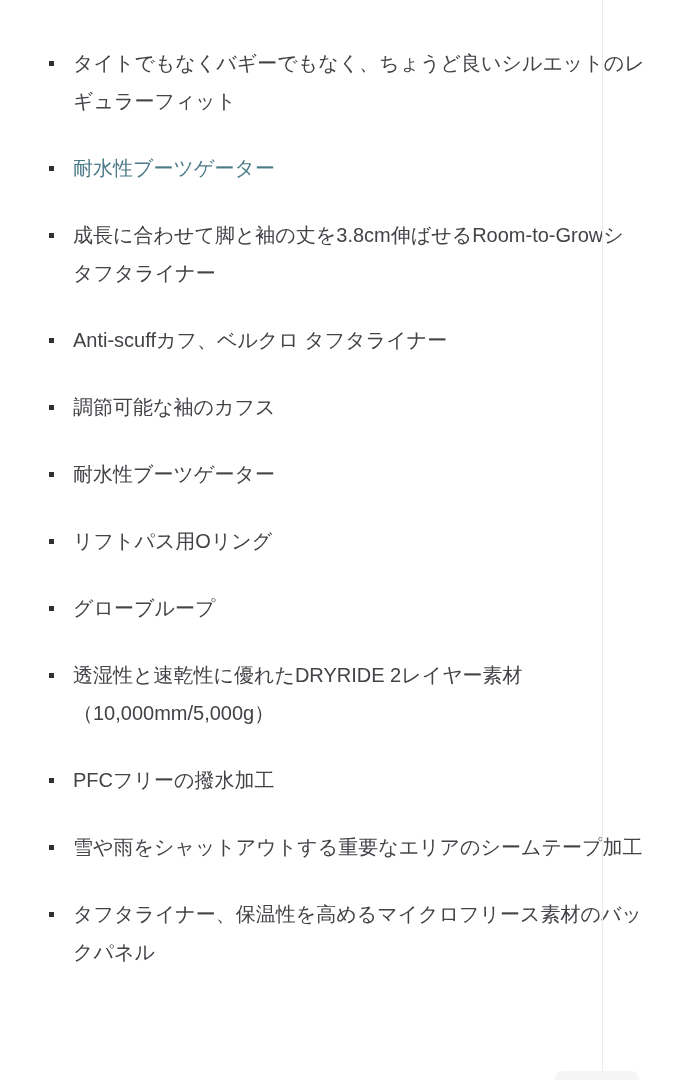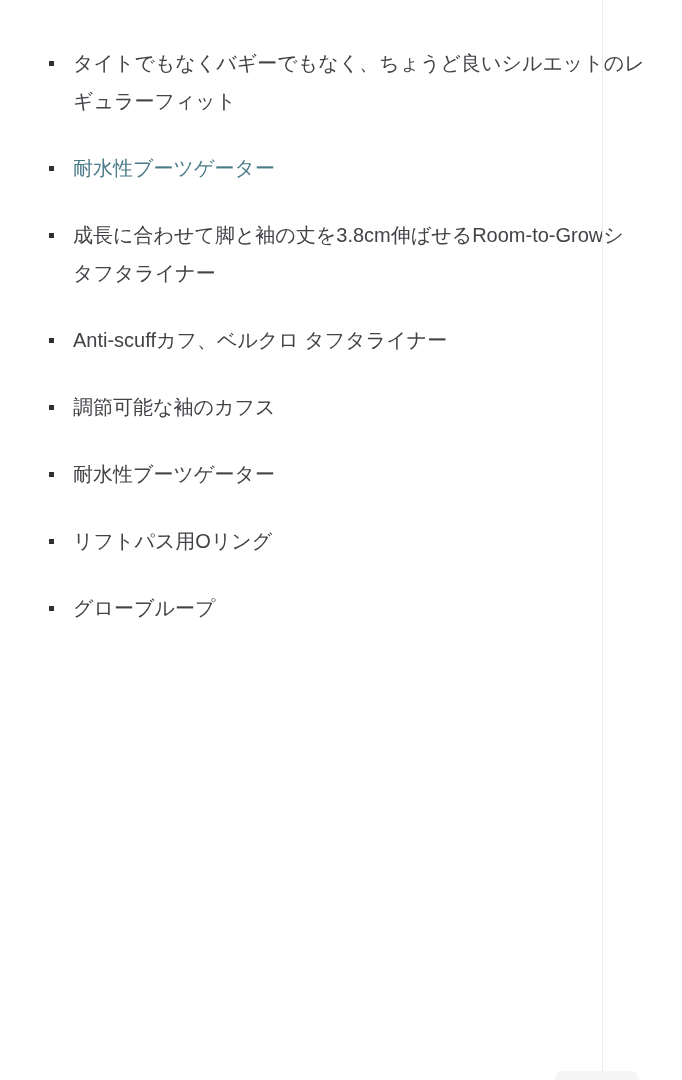--- a/index.html
+++ b/index.html
@@ -80,16 +80,22 @@
       <li class="feature-item"><span>タイトでもなくバギーでもなく、ちょうど良いシルエットのレ
 ギュラーフィット</span></li>
       <li class="feature-item"><a class="feature-link" href="#">耐水性ブーツゲーター</a></li>
       <li class="feature-item"><span>成長に合わせて脚と袖の丈を3.8cm伸ばせるRoom-to-Growシ
 タフタライナー</span></li>
       <li class="feature-item"><span>Anti-scuffカフ、ベルクロ タフタライナー</span></li>
       <li class="feature-item"><span>調節可能な袖のカフス</span></li>
       <li class="feature-item"><span>耐水性ブーツゲーター</span></li>
       <li class="feature-item"><span>リフトパス用Oリング</span></li>
       <li class="feature-item"><span>グローブループ</span></li>
+      <li class="feature-item"><span>透湿性と速乾性に優れたDRYRIDE 2レイヤー素材
+（10,000mm/5,000g）</span></li>
+      <li class="feature-item"><span>PFCフリーの撥水加工</span></li>
+      <li class="feature-item"><span>雪や雨をシャットアウトする重要なエリアのシームテープ加工</span></li>
+      <li class="feature-item"><span>タフタライナー、保温性を高めるマイクロフリース素材のバッ
+クパネル</span></li>
     </ul>
   <div class="right-divider"></div>
   <div class="bottom-peek"></div>
 </div>
 
 </body></html>

